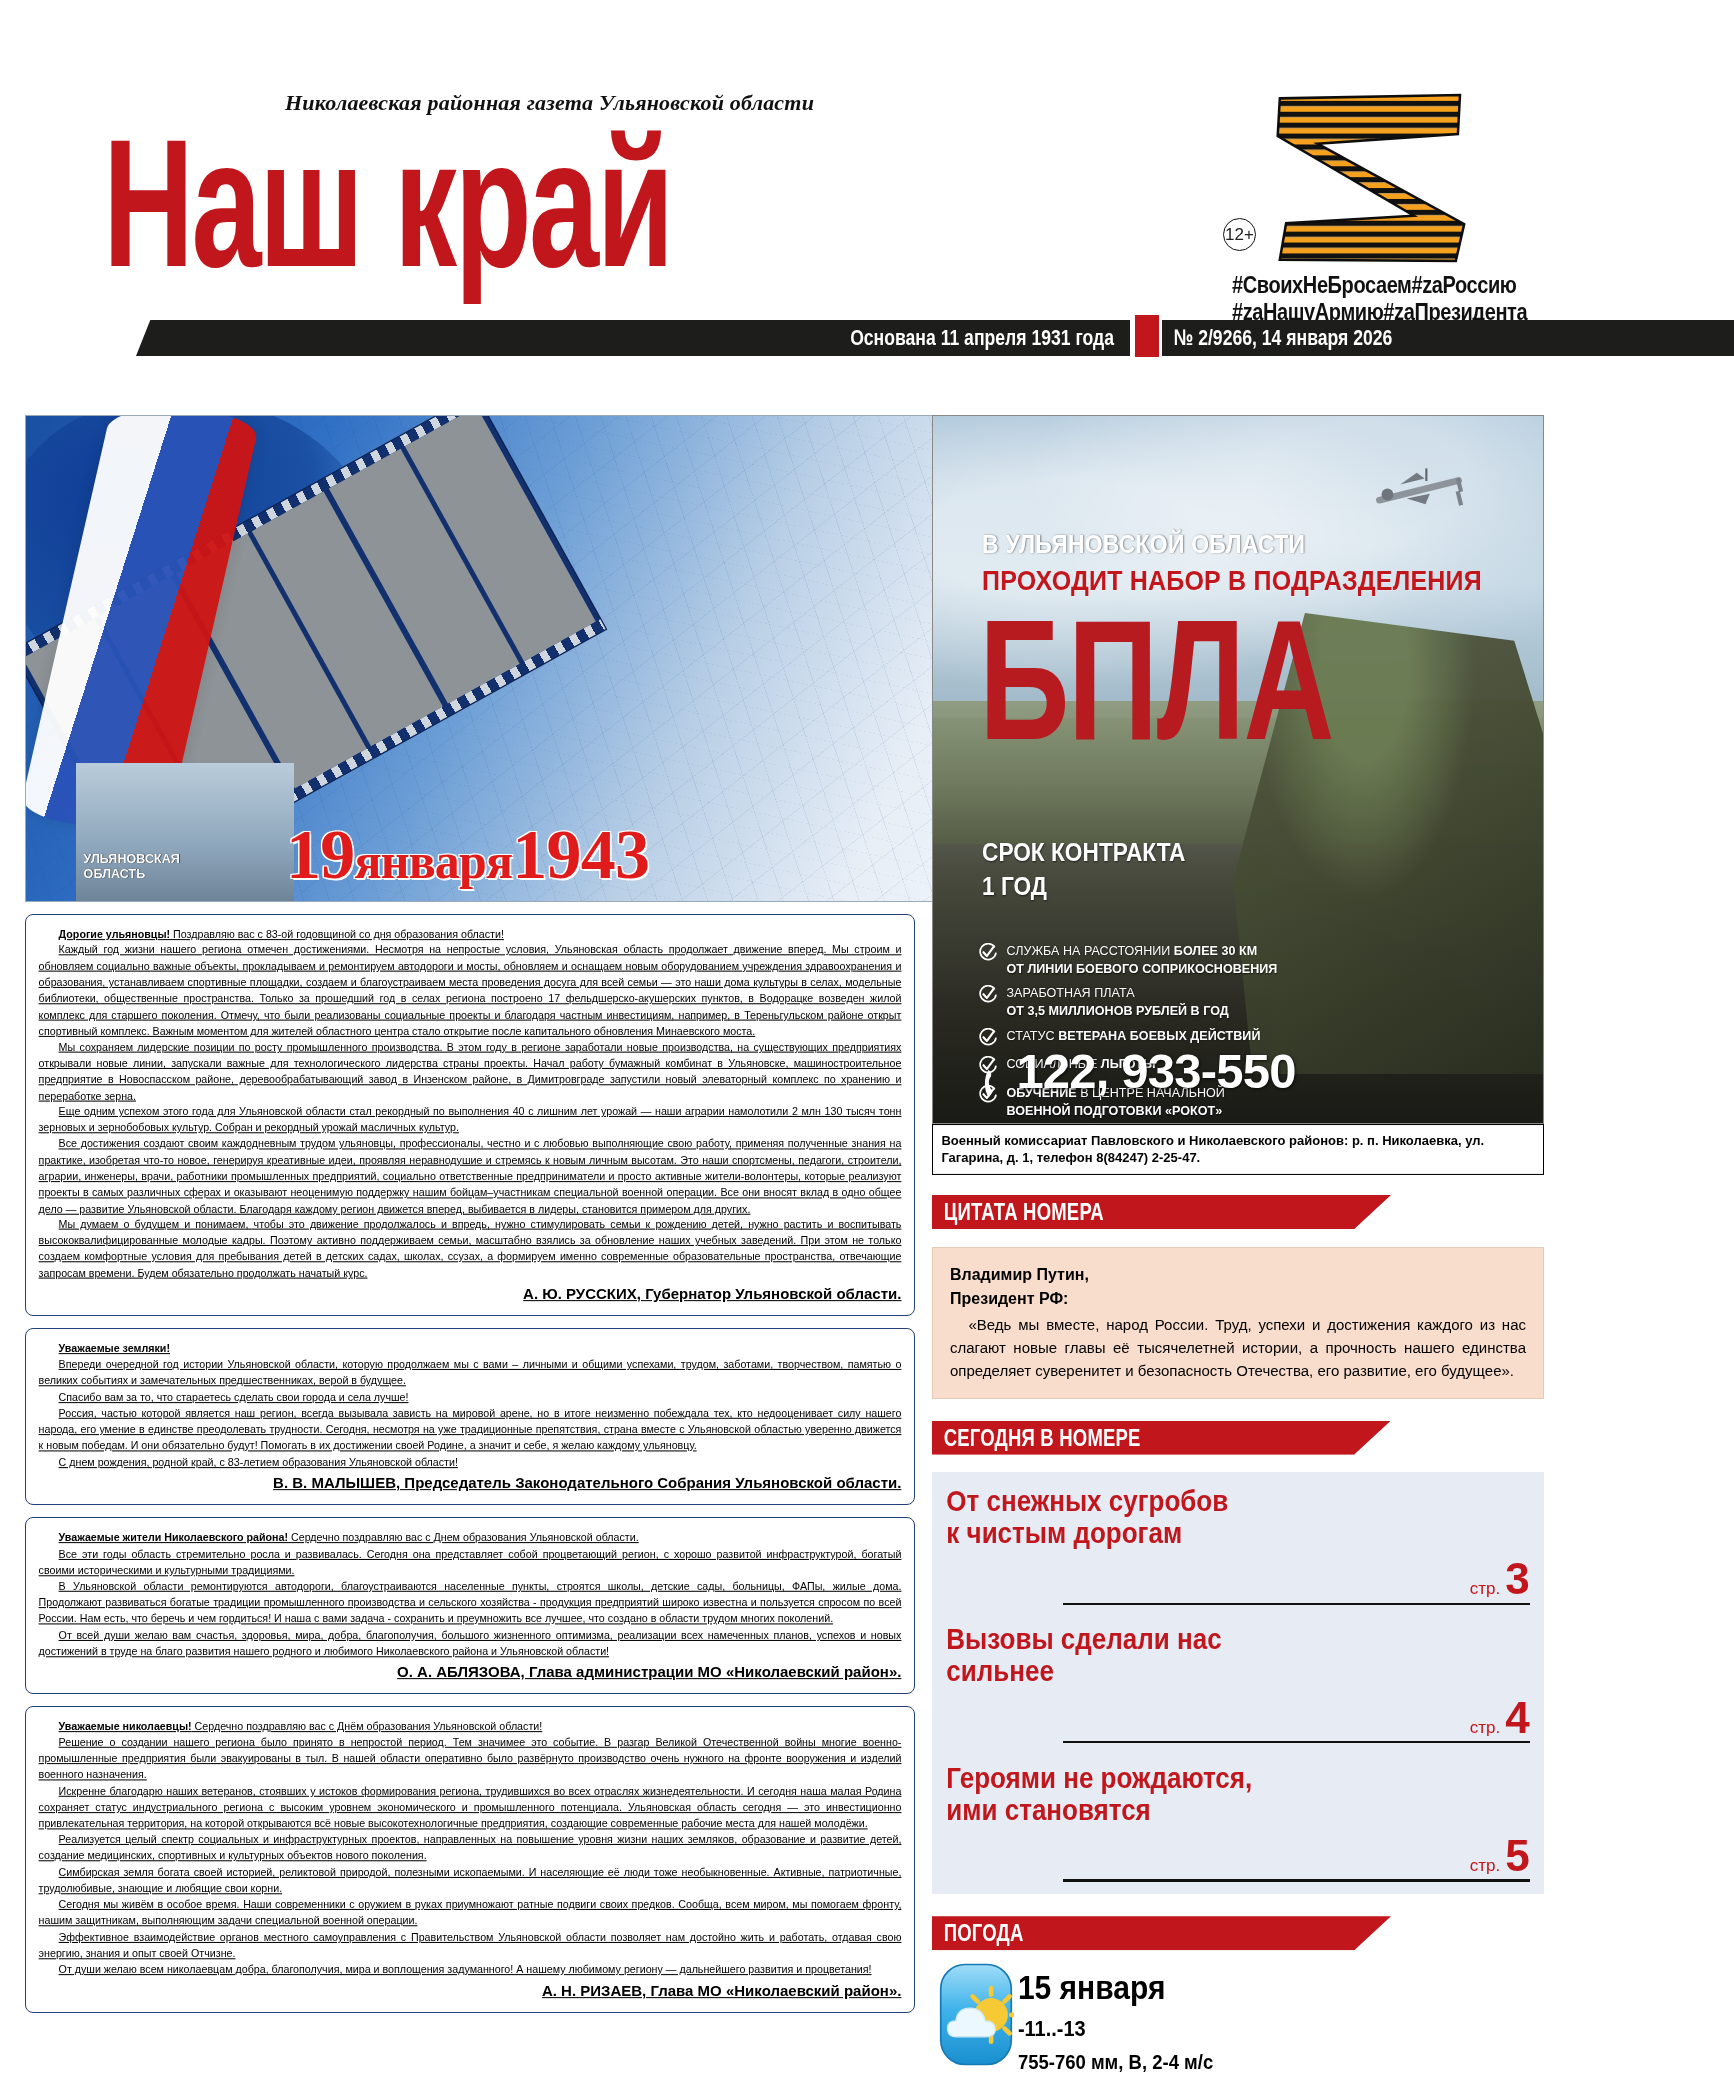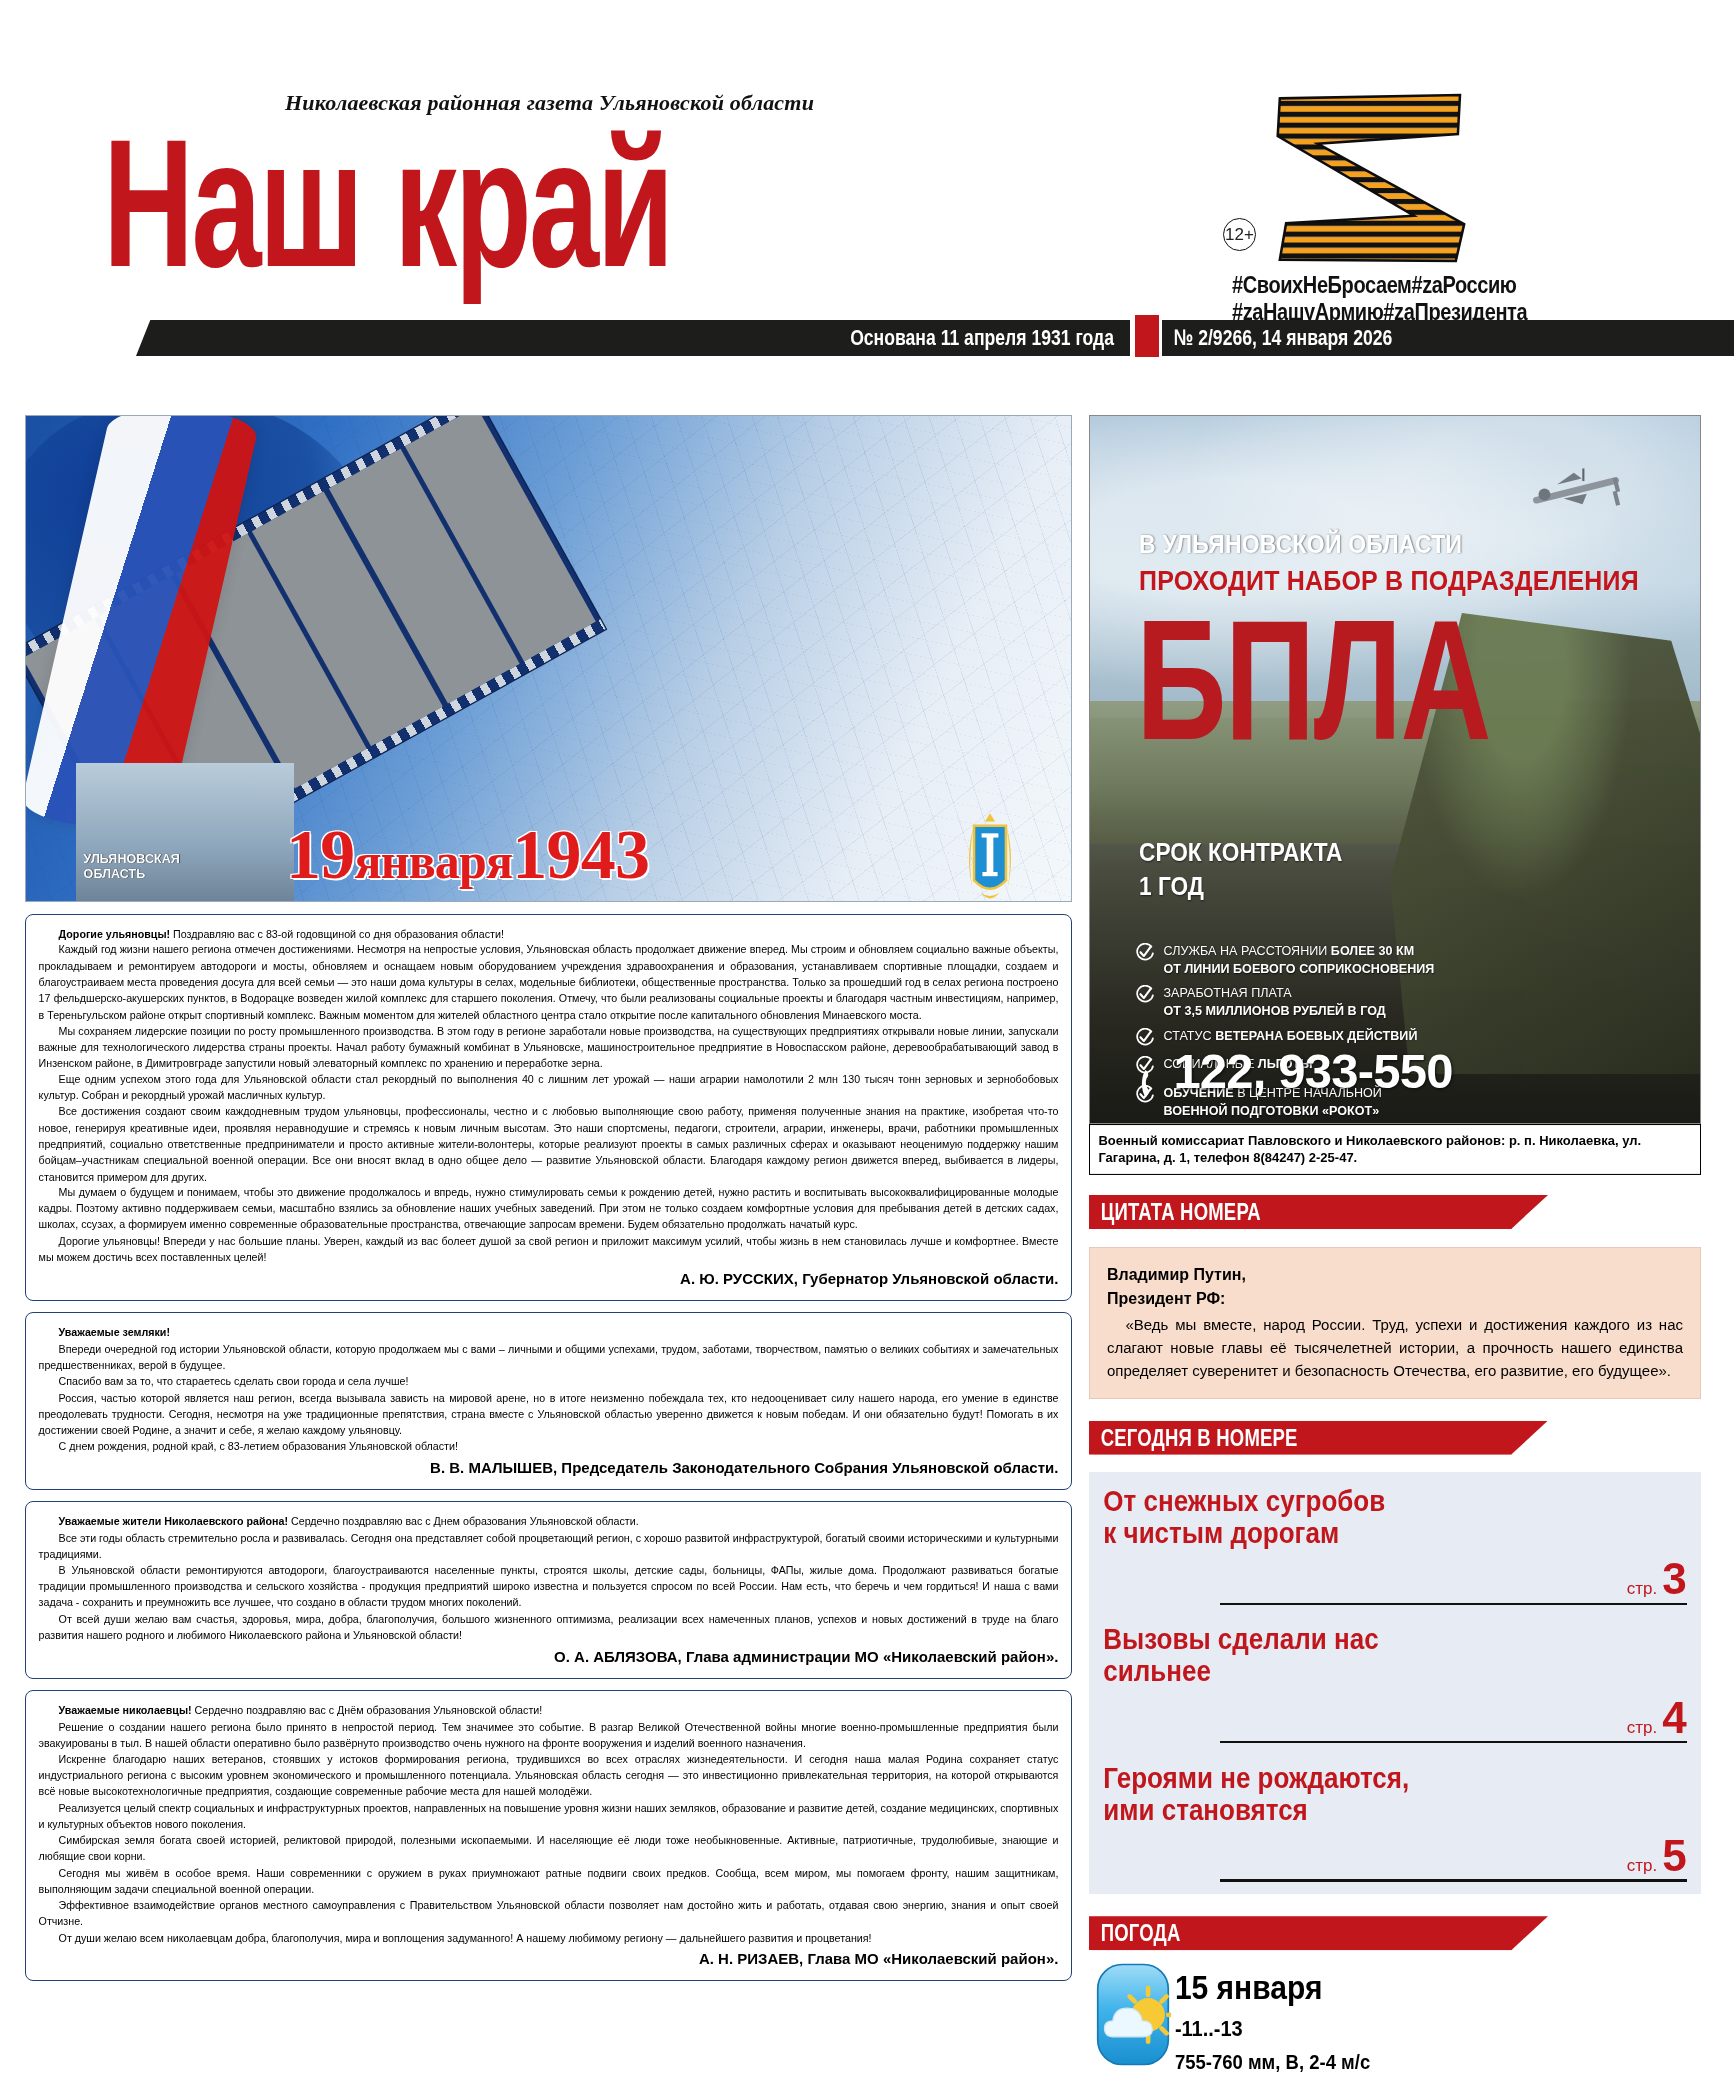--- a/index.html
+++ b/index.html
@@ -68,21 +68,21 @@
     position: absolute; left: 1137px; top: 320px;
     width: 572px; height: 36px; background: #1d1d1b;
   }
   .issue-bar .txt {
     position: absolute; left: 11.7px; top: 50%; transform: translateY(-50%) scaleY(1.28);
     color: #fff; font-weight: bold; font-size: 17.6px; white-space: nowrap;
   }
 
   
   .body-grid { display: flex; gap: 17px; }
-  .col-left { width: 1047px; }
+  .col-left { width: 890px; text-decoration: underline; }
   .col-right { width: 612px; }
 
   
   .hero {
     position: relative; width: 1047px; height: 487px;
     background: linear-gradient(115deg, #1a4fa3 0%, #2f6fc4 24%, #6d9fd6 45%, #b9cfe6 64%, #e7eef6 82%, #f4f8fb 100%);
     overflow: hidden; border: 0.4px solid #9ab;
   }
   .hero-map {
     position: absolute; inset: 0;
@@ -385,21 +385,20 @@
       </div>
 
       <div id="articles-host">
           <div class="article">
             <p><b>Дорогие ульяновцы!</b> Поздравляю вас с 83-ой годовщиной со дня образования области!</p>
             <p>Каждый год жизни нашего региона отмечен достижениями. Несмотря на непростые условия, Ульяновская область продолжает движение вперед. Мы строим и обновляем социально важные объекты, прокладываем и ремонтируем автодороги и мосты, обновляем и оснащаем новым оборудованием учреждения здравоохранения и образования, устанавливаем спортивные площадки, создаем и благоустраиваем места проведения досуга для всей семьи — это наши дома культуры в селах, модельные библиотеки, общественные пространства. Только за прошедший год в селах региона построено 17 фельдшерско-акушерских пунктов, в Водорацке возведен жилой комплекс для старшего поколения. Отмечу, что были реализованы социальные проекты и благодаря частным инвестициям, например, в Тереньгульском районе открыт спортивный комплекс. Важным моментом для жителей областного центра стало открытие после капитального обновления Минаевского моста.</p>
             <p>Мы сохраняем лидерские позиции по росту промышленного производства. В этом году в регионе заработали новые производства, на существующих предприятиях открывали новые линии, запускали важные для технологического лидерства страны проекты. Начал работу бумажный комбинат в Ульяновске, машиностроительное предприятие в Новоспасском районе, деревообрабатывающий завод в Инзенском районе, в Димитровграде запустили новый элеваторный комплекс по хранению и переработке зерна.</p>
             <p>Еще одним успехом этого года для Ульяновской области стал рекордный по выполнения 40 с лишним лет урожай — наши аграрии намолотили 2 млн 130 тысяч тонн зерновых и зернобобовых культур. Собран и рекордный урожай масличных культур.</p>
             <p>Все достижения создают своим каждодневным трудом ульяновцы, профессионалы, честно и с любовью выполняющие свою работу, применяя полученные знания на практике, изобретая что-то новое, генерируя креативные идеи, проявляя неравнодушие и стремясь к новым личным высотам. Это наши спортсмены, педагоги, строители, аграрии, инженеры, врачи, работники промышленных предприятий, социально ответственные предприниматели и просто активные жители-волонтеры, которые реализуют проекты в самых различных сферах и оказывают неоценимую поддержку нашим бойцам–участникам специальной военной операции. Все они вносят вклад в одно общее дело — развитие Ульяновской области. Благодаря каждому регион движется вперед, выбивается в лидеры, становится примером для других.</p>
             <p>Мы думаем о будущем и понимаем, чтобы это движение продолжалось и впредь, нужно стимулировать семьи к рождению детей, нужно растить и воспитывать высококвалифицированные молодые кадры. Поэтому активно поддерживаем семьи, масштабно взялись за обновление наших учебных заведений. При этом не только создаем комфортные условия для пребывания детей в детских садах, школах, ссузах, а формируем именно современные образовательные пространства, отвечающие запросам времени. Будем обязательно продолжать начатый курс.</p>
-            <p>Дорогие ульяновцы! Впереди у нас большие планы. Уверен, каждый из вас болеет душой за свой регион и приложит максимум усилий, чтобы жизнь в нем становилась лучше и комфортнее. Вместе мы можем достичь всех поставленных целей!</p>
             <p class="sig">А. Ю. РУССКИХ, Губернатор Ульяновской области.</p>
           </div>
           <div class="article">
             <p><b>Уважаемые земляки!</b></p>
             <p>Впереди очередной год истории Ульяновской области, которую продолжаем мы с вами – личными и общими успехами, трудом, заботами, творчеством, памятью о великих событиях и замечательных предшественниках, верой в будущее.</p>
             <p>Спасибо вам за то, что стараетесь сделать свои города и села лучше!</p>
             <p>Россия, частью которой является наш регион, всегда вызывала зависть на мировой арене, но в итоге неизменно побеждала тех, кто недооценивает силу нашего народа, его умение в единстве преодолевать трудности. Сегодня, несмотря на уже традиционные препятствия, страна вместе с Ульяновской областью уверенно движется к новым победам. И они обязательно будут! Помогать в их достижении своей Родине, а значит и себе, я желаю каждому ульяновцу.</p>
             <p>С днем рождения, родной край, с 83-летием образования Ульяновской области!</p>
             <p class="sig">В. В. МАЛЫШЕВ, Председатель Законодательного Собрания Ульяновской области.</p>
           </div>

